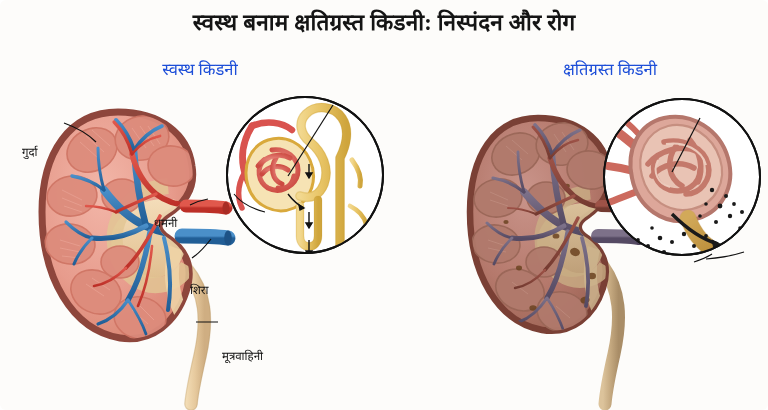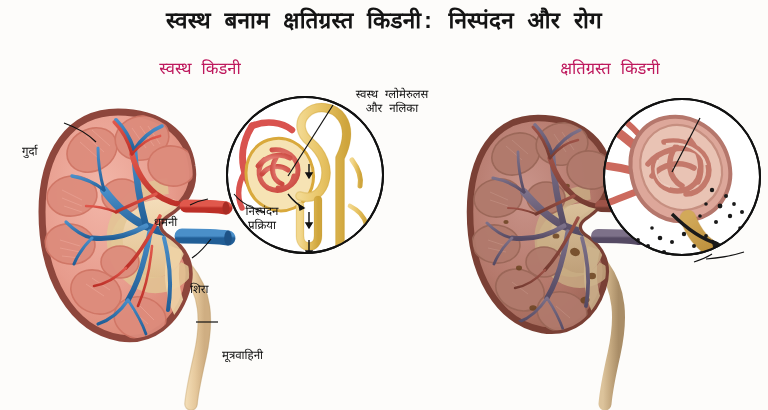--- a/index.html
+++ b/index.html
@@ -7,21 +7,22 @@
     margin: 0;
     padding: 0;
     background: #ffffff;
   }
   #page {
     position: relative;
     width: 768px;
     height: 410px;
     background: #fdfcfa;
     overflow: hidden;
-    font-family: Liberation Mono, monospace;
+    font-family: Liberation Serif, serif;
+    border-radius: 6px;
   }
   #page svg.layer {
     position: absolute;
     left: 0;
     top: 0;
     width: 768px;
     height: 410px;
   }
   .ttl {
     position: absolute;
@@ -33,21 +34,21 @@
     font-weight: bold;
     color: #141414;
     letter-spacing: 0.2px;
     line-height: 1.15;
   }
   .sub {
     position: absolute;
     top: 60px;
     font-size: 16.5px;
     font-weight: normal;
-    color: #be185d;
+    color: #1d4ed8;
     text-align: center;
     line-height: 1.2;
   }
   .sub-left  { left: 60px;  width: 280px; }
   .sub-right { left: 470px; width: 280px; }
 
   .lbl {
     position: absolute;
     font-size: 11.5px;
     color: #111111;
@@ -480,21 +481,17 @@
   <div class="sub sub-right">क्षतिग्रस्त किडनी</div>
 
   <div class="lbl lbl-l" style="left:22px; top:110px; width:46px;">गुर्दा</div>
 
   <div class="lbl lbl-l" style="left:154px; top:181px; width:50px;">धमनी</div>
 
   <div class="lbl lbl-l" style="left:190px; top:248px; width:48px;">शिरा</div>
 
   <div class="lbl lbl-l" style="left:222px; top:314px; width:80px;">मूत्रवाहिनी</div>
 
-  <div class="lbl lbl-c" style="left:324px; top:88px; width:136px;">स्वस्थ ग्लोमेरुलस
-और नलिका</div>
-
-  <div class="lbl lbl-c" style="left:228px; top:205px; width:68px;">निस्पंदन
-प्रक्रिया</div>
+
 
 
 
 </div>
 
 </body></html>

